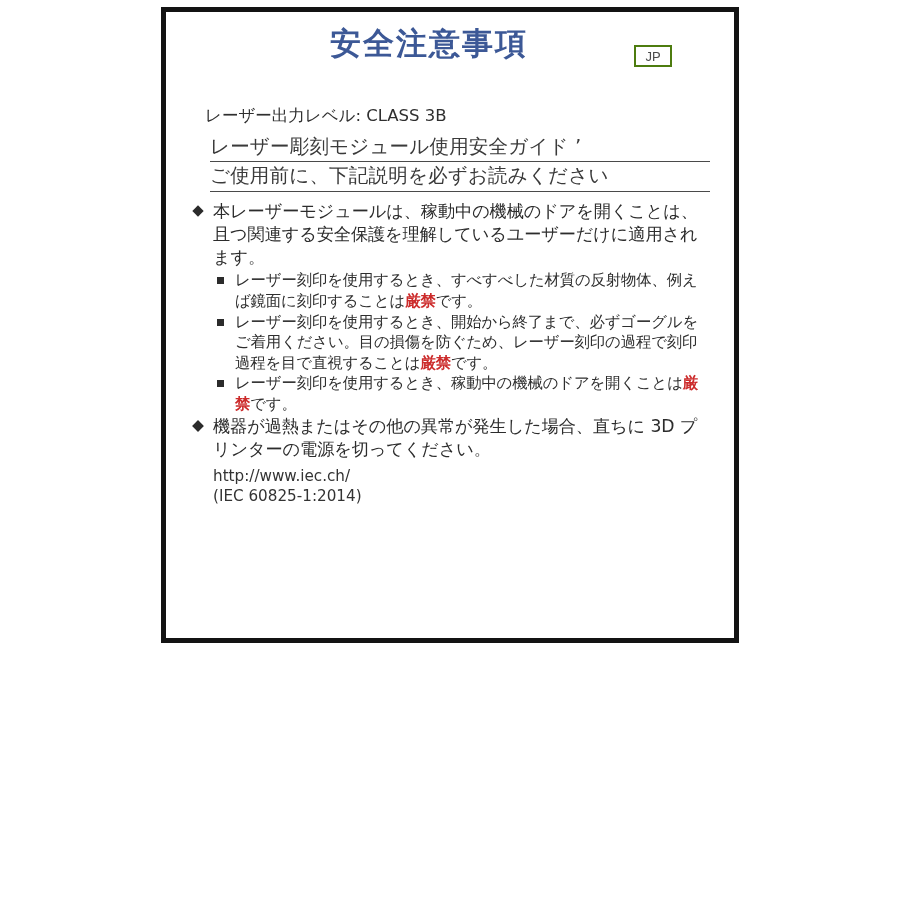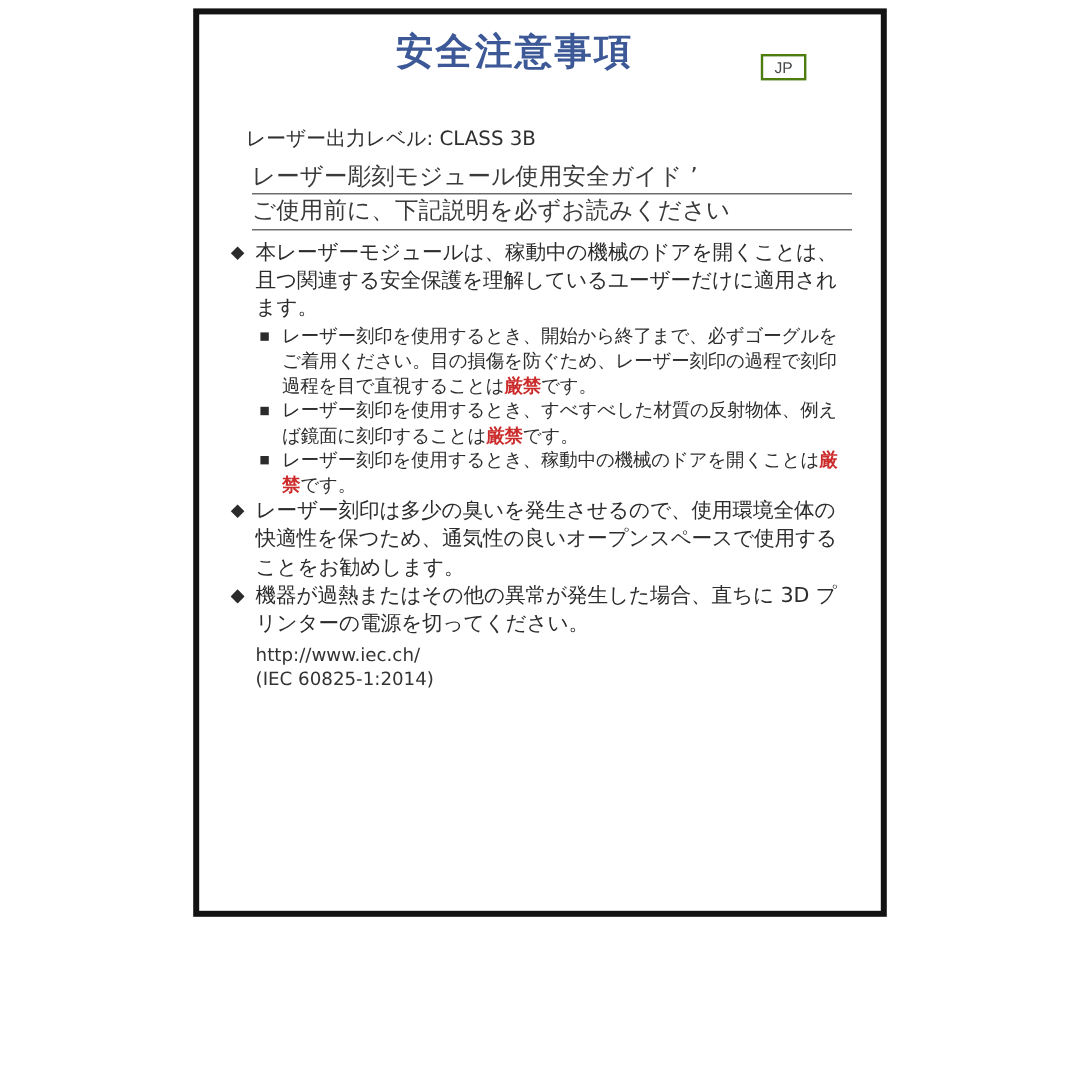--- a/index.html
+++ b/index.html
@@ -12,21 +12,21 @@
     height: 900px;
     font-family: "DejaVu Sans", "Liberation Sans", sans-serif;
     -webkit-font-smoothing: antialiased;
   }
 
   .page {
     position: absolute;
     left: 161px;
     top: 7px;
     width: 578px;
-    height: 757px;
+    height: 636px;
     box-sizing: border-box;
     border: 5px solid #131313;
     background: #ffffff;
     overflow: hidden;
   }
 
   .inner {
     position: absolute;
     left: 0;
     top: 0;
@@ -192,35 +192,31 @@
         <span class="heading-line">ご使用前に、下記説明を必ずお読みください</span>
       </div>
 
       <ul class="lvl1">
 
         <li class="item">
           <span class="bullet-diamond"></span>
           <span>本レーザーモジュールは、稼動中の機械のドアを開くことは、且つ関連する安全保護を理解しているユーザーだけに適用されます。</span>
           <ul class="lvl2">
             <li class="subitem">
-              <span class="bullet-square"></span><span>レーザー刻印を使用するとき、開始から終了まで、必ずゴーグルをご着用ください。目の損傷を防ぐため、レーザー刻印の過程で刻印過程を目で直視することは</span><span class="danger">厳禁</span><span>です。</span>
+              <span class="bullet-square"></span><span>レーザー刻印を使用するとき、すべすべした材質の反射物体、例えば鏡面に刻印することは</span><span class="danger">厳禁</span><span>です。</span>
             </li>
             <li class="subitem">
-              <span class="bullet-square"></span><span>レーザー刻印を使用するとき、すべすべした材質の反射物体、例えば鏡面に刻印することは</span><span class="danger">厳禁</span><span>です。</span>
+              <span class="bullet-square"></span><span>レーザー刻印を使用するとき、開始から終了まで、必ずゴーグルをご着用ください。目の損傷を防ぐため、レーザー刻印の過程で刻印過程を目で直視することは</span><span class="danger">厳禁</span><span>です。</span>
             </li>
             <li class="subitem">
               <span class="bullet-square"></span><span>レーザー刻印を使用するとき、稼動中の機械のドアを開くことは</span><span class="danger">厳禁</span><span>です。</span>
             </li>
           </ul>
         </li>
 
-        <li class="item">
-          <span class="bullet-diamond"></span>
-          <span>レーザー刻印は多少の臭いを発生させるので、使用環境全体の快適性を保つため、通気性の良いオープンスペースで使用することをお勧めします。</span>
-        </li>
 
         <li class="item">
           <span class="bullet-diamond"></span>
         </li>
 
         <li class="item">
           <span class="bullet-diamond"></span>
           <span>機器が過熱またはその他の異常が発生した場合、直ちに 3D プリンターの電源を切ってください。</span>
         </li>
 

